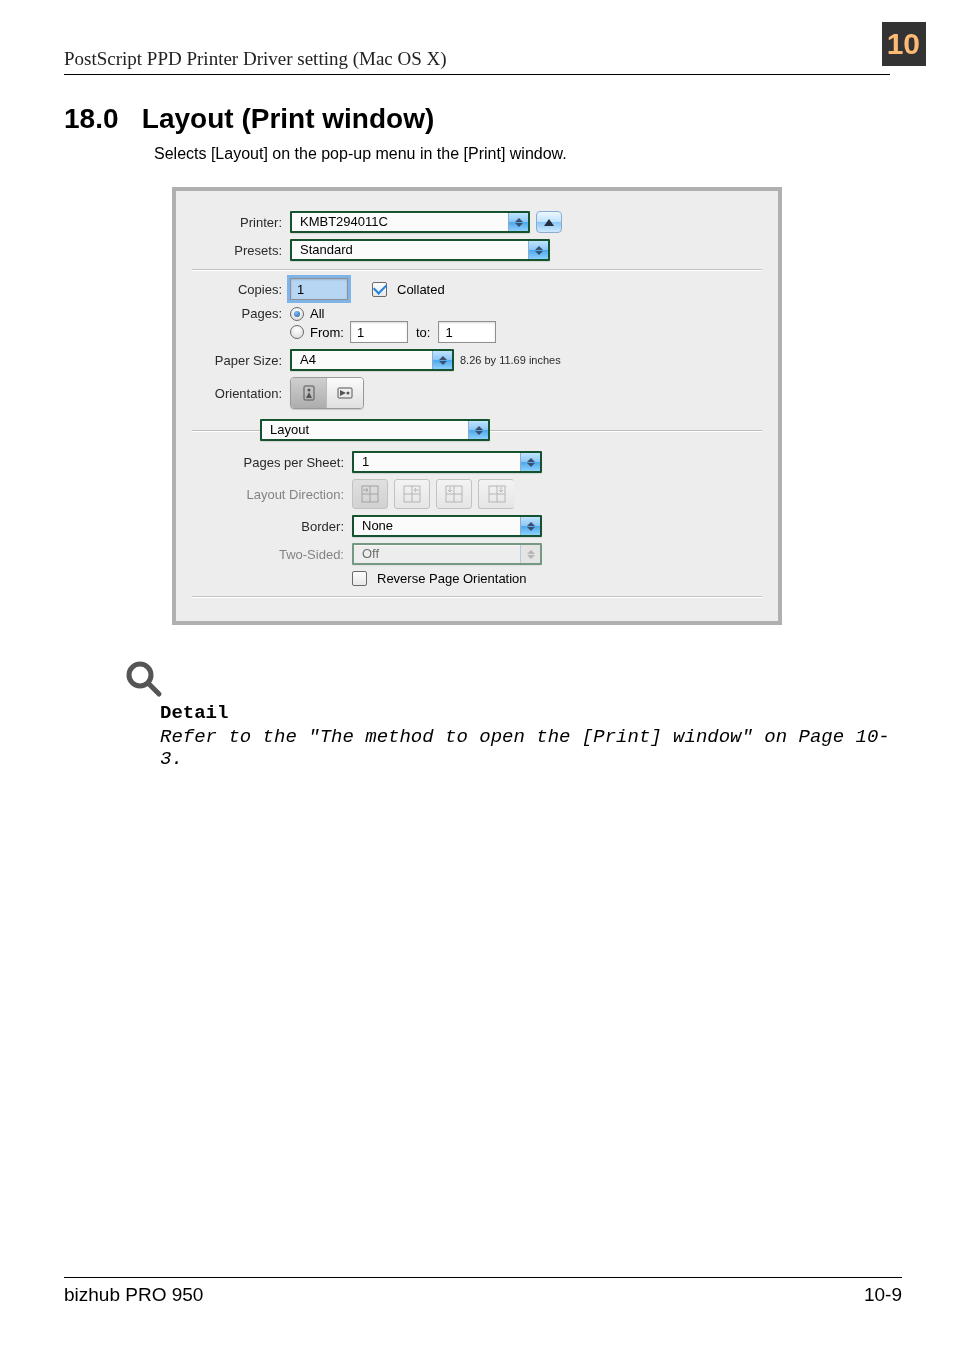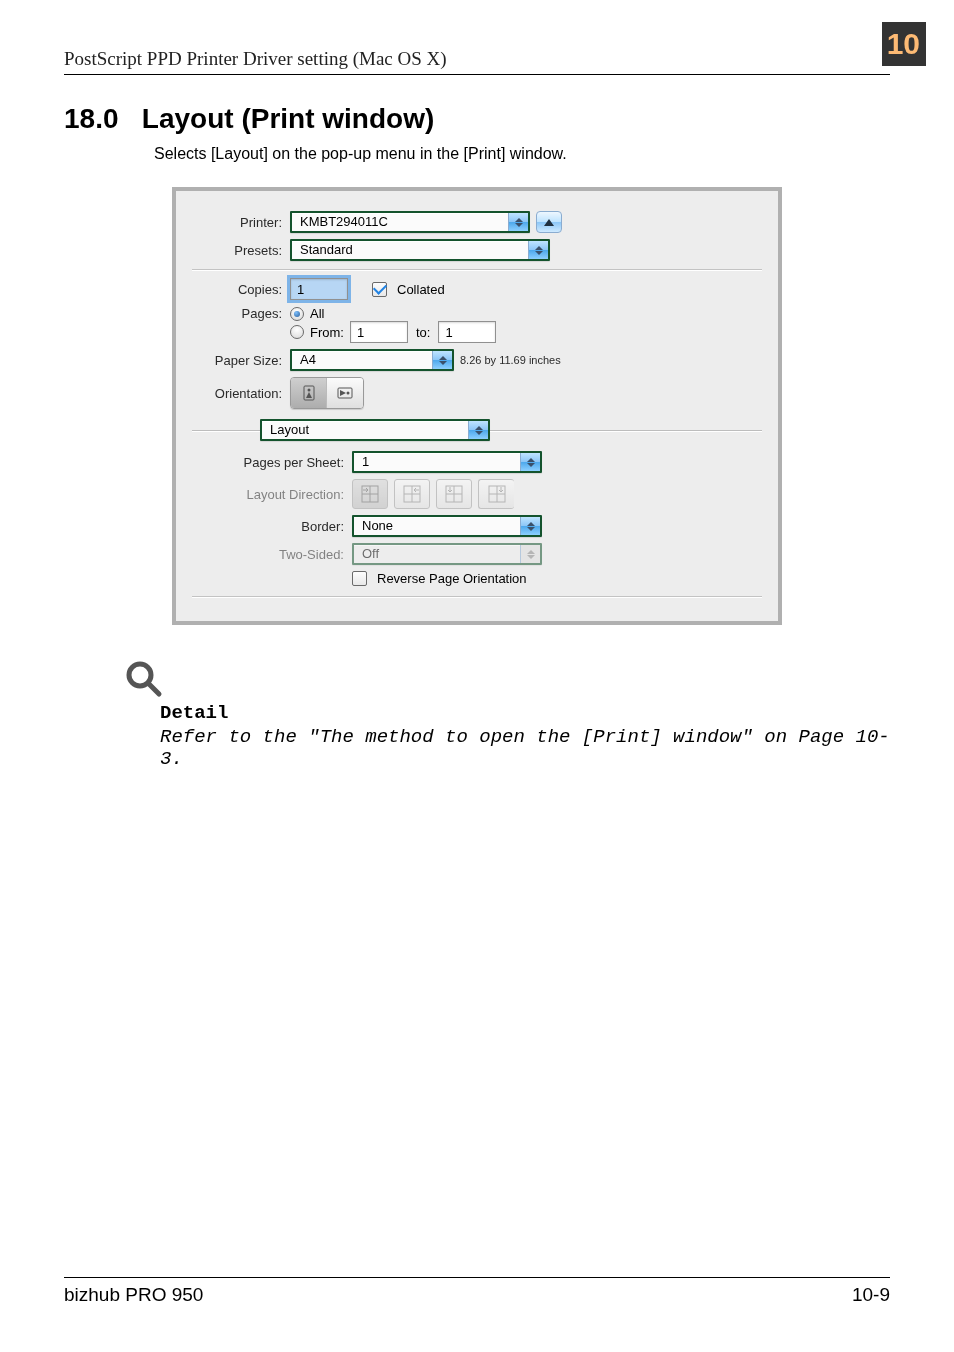--- a/index.html
+++ b/index.html
@@ -249,21 +249,21 @@
   .detail-body {
     font-size: 19px;
     font-style: italic;
     margin-left: 36px;
     margin-top: 2px;
   }
   .footer {
     position: absolute;
     bottom: 46px;
     left: 64px;
-    right: 64px;
+    right: 52px;
     border-top: 1px solid #000;
     padding-top: 6px;
     display: flex;
     justify-content: space-between;
     font-size: 19px;
   }
   .paper-dim-text {
     font-size: 11px;
     color: #2a2a2a;
   }

